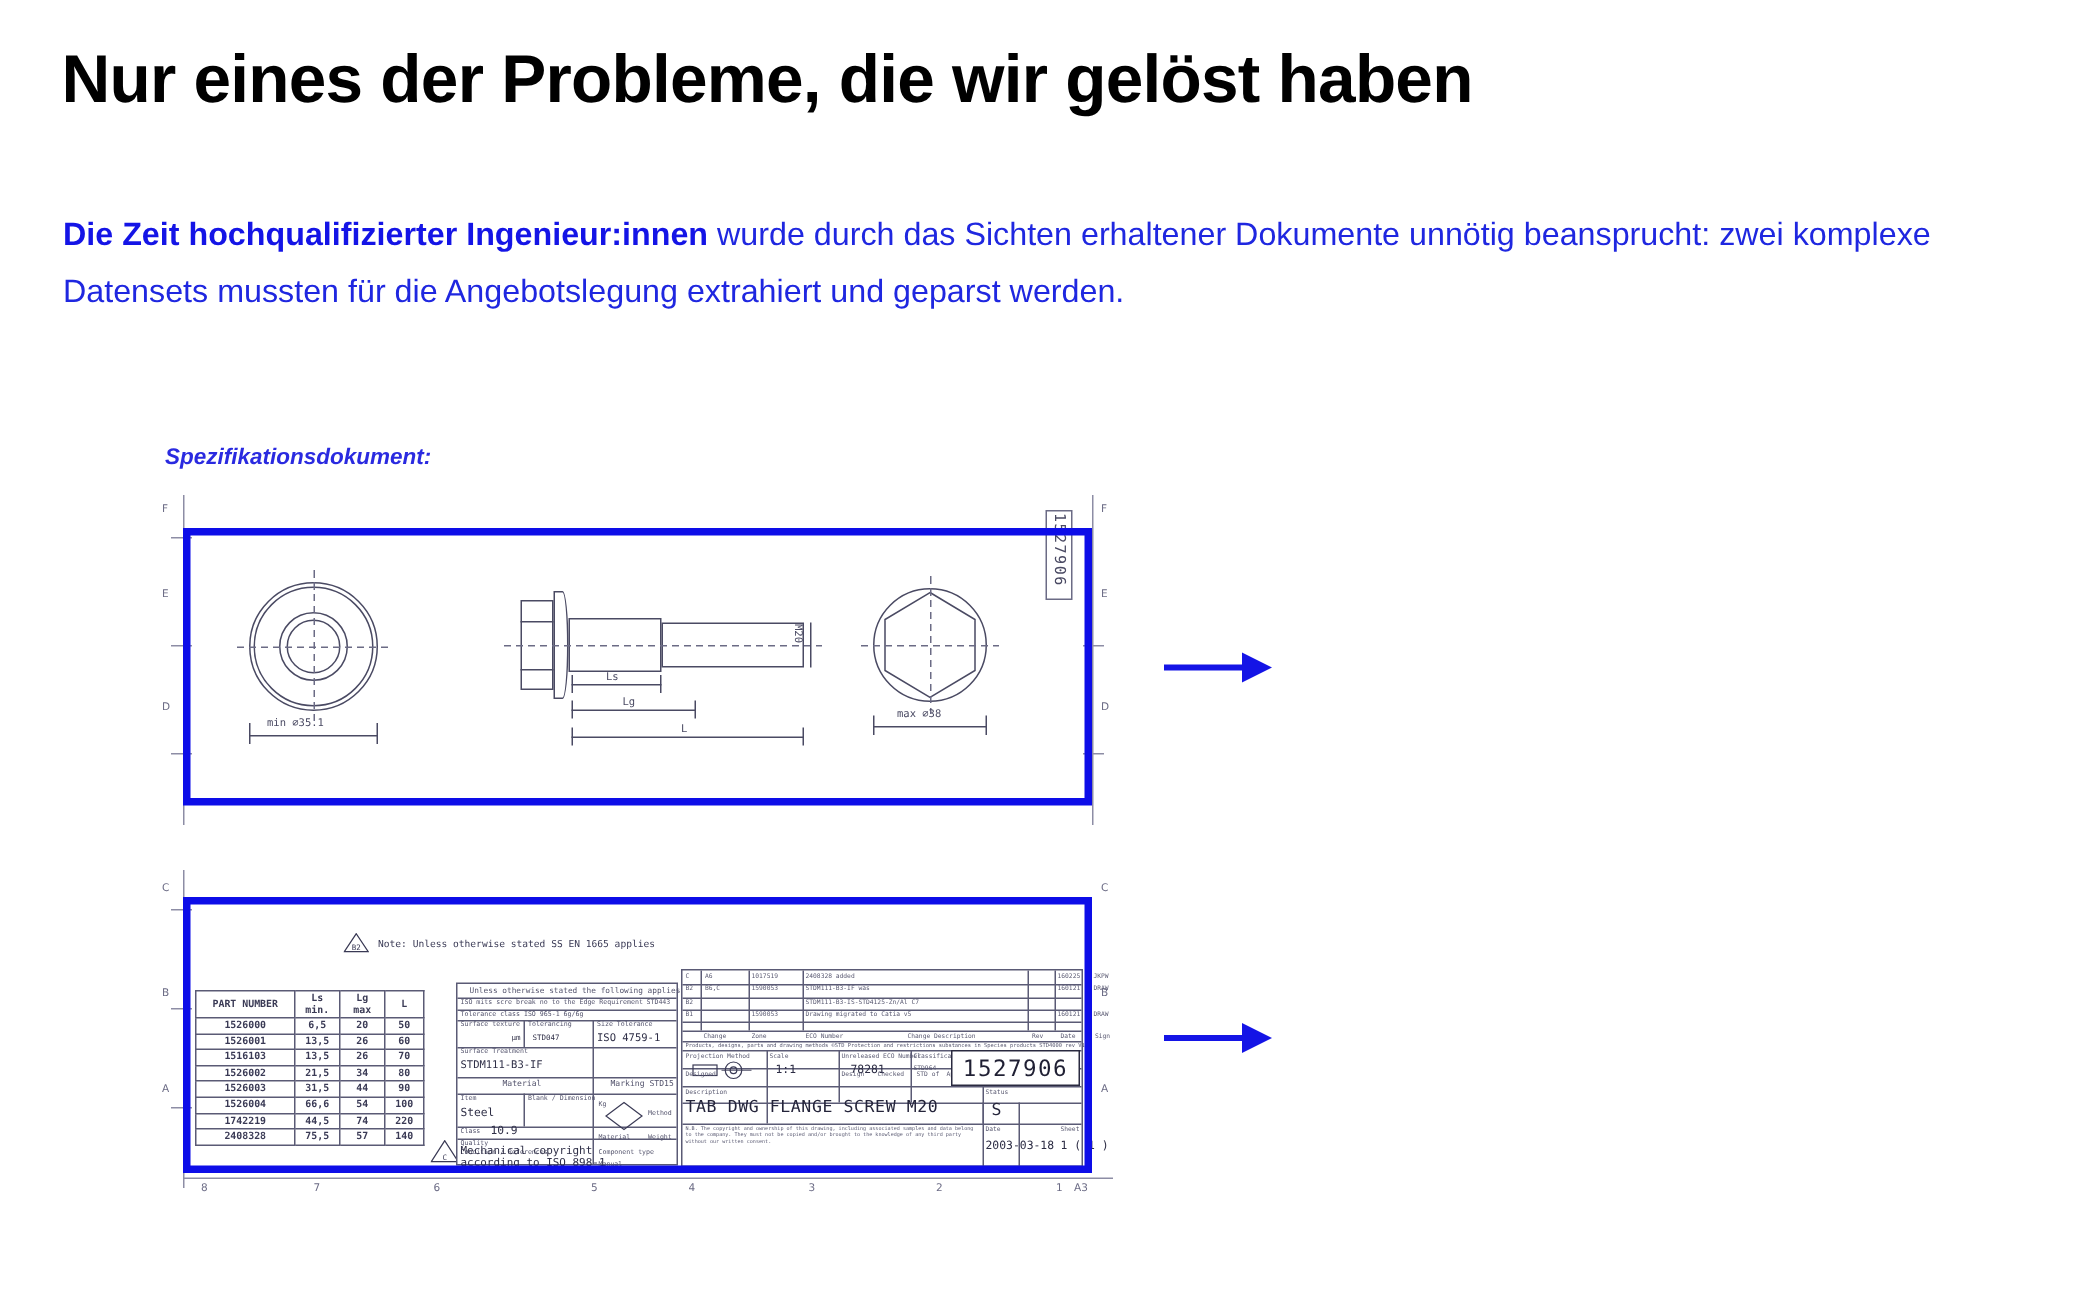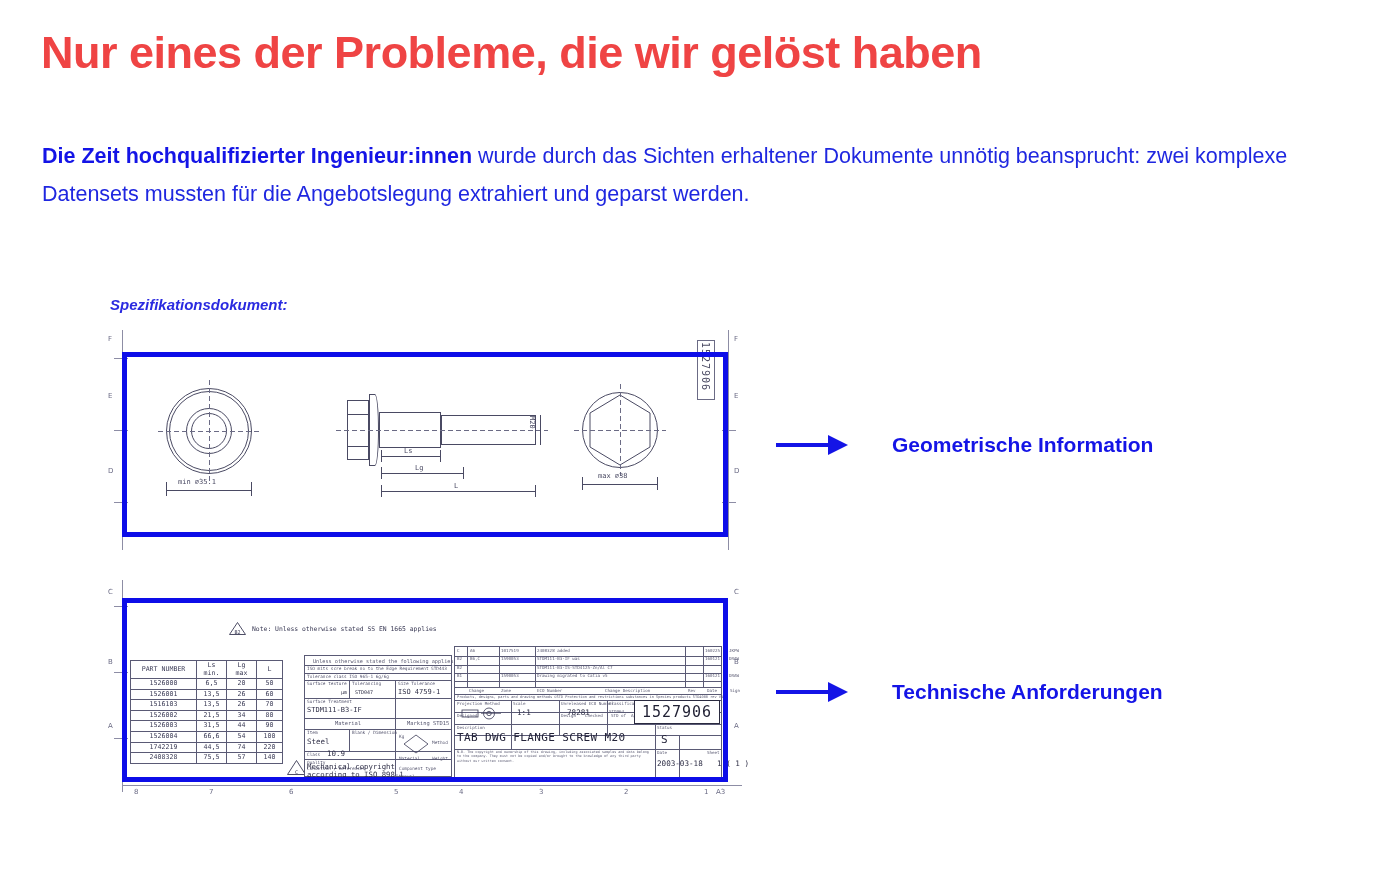--- a/index.html
+++ b/index.html
@@ -12,21 +12,21 @@
     overflow: hidden;
   }
 
   
   .title {
     position: absolute;
     left: 41px; top: 27px;
     font-size: 45px;
     font-weight: bold;
     letter-spacing: -0.5px;
-    color: #ef4444;
+    color: #000000;
     white-space: nowrap;
   }
 
   
   .intro {
     position: absolute;
     left: 42px; top: 137px;
     width: 1270px;
     font-size: 21.5px;
     line-height: 38px;
@@ -132,21 +132,21 @@
     font-size: 6.6px;
     font-family: "DejaVu Sans Mono", monospace;
     color: #3a3a55;
     background: #fff;
   }
   table.parts th, table.parts td {
     border: 0.8px solid #5a5a75;
     padding: 1px 2px;
     text-align: center;
     line-height: 1.15;
-    font-weight: normal;
+    font-weight: bold;
     white-space: nowrap;
   }
   table.parts th.pn { width: 66px; }
   table.parts td.pn { width: 66px; }
   table.parts th.c2, table.parts td.c2 { width: 30px; }
   table.parts th.c3, table.parts td.c3 { width: 30px; }
   table.parts th.c4, table.parts td.c4 { width: 26px; }
 
   .note-row {
     position: absolute;
@@ -301,21 +301,20 @@
   </div>
 </div>
 
 <div class="hl" style="left:122px; top:352px; width:606px; height:185px;"></div>
 
 <div class="callout" style="left:776px; top:432px;">
   <svg class="arrow" viewBox="0 0 72 26">
     <line x1="0" y1="13" x2="58" y2="13" stroke="#1414e6" stroke-width="4"></line>
     <polygon points="52,3 72,13 52,23" fill="#1414e6"></polygon>
   </svg>
-  <span class="co-label">Geometrische Information</span>
 </div>
 
 <div class="sheet" id="sheet-bot">
 
   <div class="frame-line" style="left:18px; top:0; width:0.9px; height:212px;"></div>
   <div class="frame-line" style="left:10px; top:26px; width:14px; height:0.9px;"></div>
   <div class="frame-line" style="left:10px; top:92px; width:14px; height:0.9px;"></div>
   <div class="frame-line" style="left:10px; top:158px; width:14px; height:0.9px;"></div>
   <div class="frame-line" style="left:18px; top:205px; width:620px; height:0.9px;"></div>
 
@@ -558,25 +557,24 @@
     <div class="t big" style="left:206px; top:86px;">S</div>
 
     <div class="dwgnum-box">
       <span>1527906</span>
     </div>
 
     <div class="t tiny" style="left:2px; top:103px; width:196px; white-space:normal; font-size:3.4px; line-height:1.25;">N.B. The copyright and ownership of this drawing, including associated samples and data belong to the company. They must not be copied and/or brought to the knowledge of any third party without our written consent.</div>
     <div class="t tiny" style="left:202px; top:103px;">Date</div>
     <div class="t mid" style="left:202px; top:112px;">2003-03-18</div>
     <div class="t tiny" style="left:252px; top:103px;">Sheet</div>
-    <div class="t mid" style="left:252px; top:112px;margin-left:10px;">1 ( 1 )</div>
+    <div class="t mid" style="left:252px; top:112px;">1 ( 1 )</div>
   </div>
 </div>
 
 <div class="hl" style="left:122px; top:598px; width:606px; height:184px;"></div>
 
 <div class="callout" style="left:776px; top:679px;">
   <svg class="arrow" viewBox="0 0 72 26">
     <line x1="0" y1="13" x2="58" y2="13" stroke="#1414e6" stroke-width="4"></line>
     <polygon points="52,3 72,13 52,23" fill="#1414e6"></polygon>
   </svg>
-  <span class="co-label">Technische Anforderungen</span>
 </div>
 
 </body></html>

